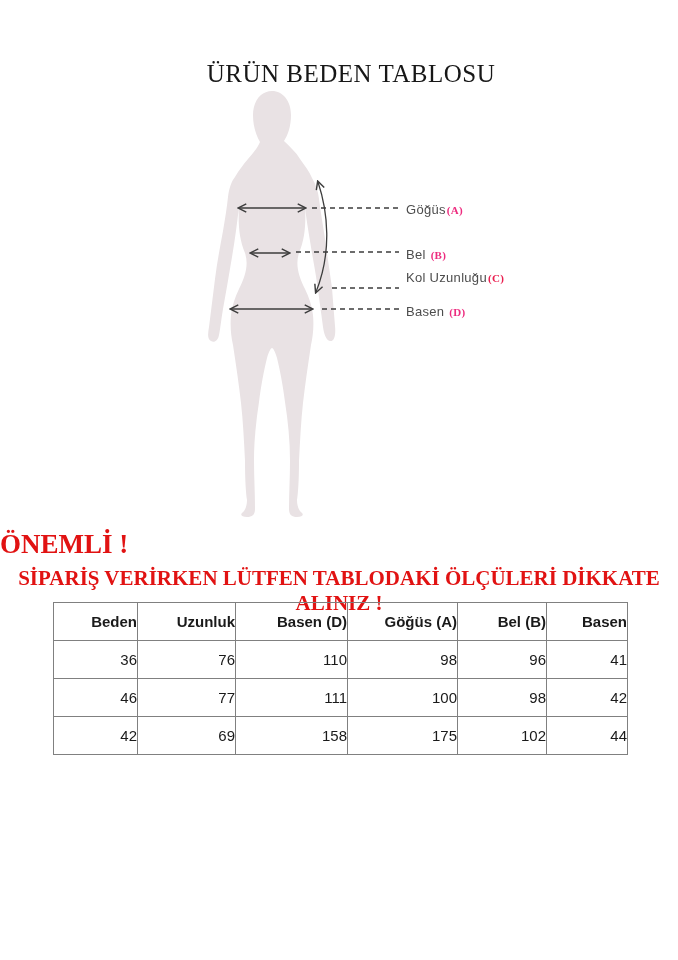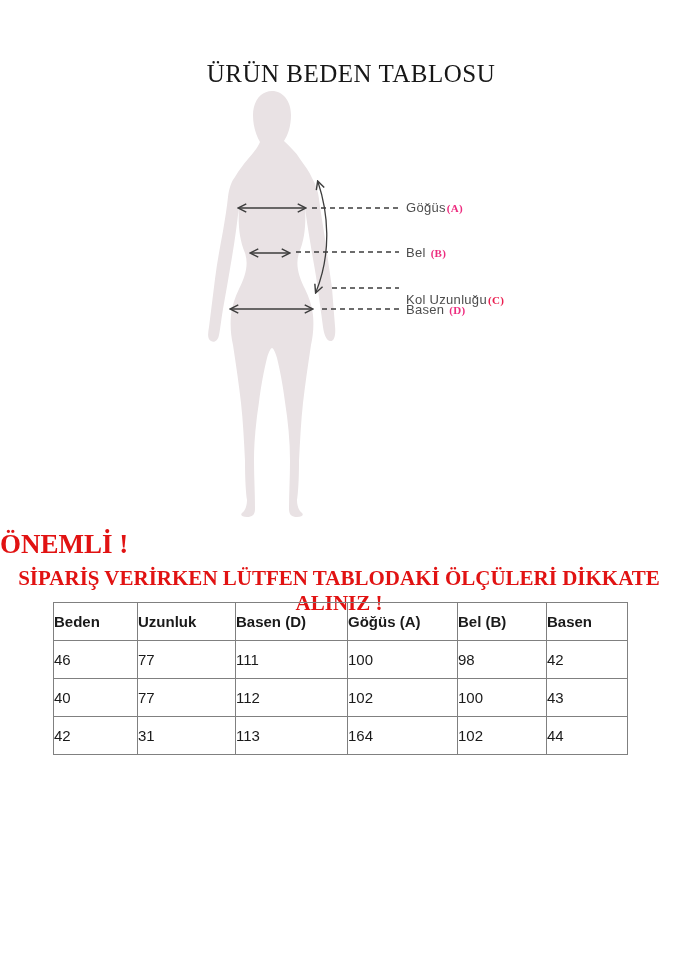--- a/index.html
+++ b/index.html
@@ -8,39 +8,39 @@
     font-family:"Liberation Sans",sans-serif;
   }
   .title{
     position:absolute;top:48px;left:0;width:100%;margin:12px;text-align:center;
     font-family:"Liberation Serif",serif;font-weight:400;font-size:25px;
     color:#171717;letter-spacing:.5px;
   }
   .figure{position:absolute;top:0;left:0;}
   .mlabel{
     position:absolute;left:406px;font-size:13px;color:#4d4d4d;
-    letter-spacing:.3px;white-space:nowrap;line-height:15px;
+    letter-spacing:.3px;white-space:nowrap;line-height:20px;
   }
   .mletter{
     font-family:"Liberation Serif",serif;font-weight:bold;font-size:11px;margin-left:1px;
   }
   .notice-heading{
     position:absolute;top:529px;left:0;width:100%;
     font-family:"Liberation Serif",serif;font-weight:bold;font-size:27px;
   }
   .notice-warning{
     position:absolute;top:566px;left:0;width:100%;text-align:center;
     font-family:"Liberation Serif",serif;font-weight:bold;font-size:21px;
   }
   .size-table{
     position:absolute;top:602px;left:53px;width:573px;
     border-collapse:collapse;table-layout:fixed;
   }
   .size-table th,.size-table td{
-    border:1px solid #808080;height:37px;text-align:left;vertical-align:middle;
+    border:1px solid #808080;height:37px;text-align:right;vertical-align:middle;
     font-size:15px;color:#1a1a1a;padding:0;
   }
   .size-table th{font-weight:bold;}
   .c1{width:84px}.c2{width:98px}.c3{width:112px}.c4{width:110px}.c5{width:89px}.c6{width:81px}
 </style>
 </head>
 <body>
 
 <div class="canvas">
 
@@ -99,21 +99,21 @@
       <line x1="322" y1="309" x2="399" y2="309"></line>
     </g>
   </svg>
 
   <div class="mlabel" style="top:200px">
     <span>Göğüs</span><span class="mletter" style="color: rgb(237, 44, 127);">(A)</span>
   </div>
   <div class="mlabel" style="top:245px">
     <span>Bel</span> <span class="mletter" style="color: rgb(237, 44, 127);">(B)</span>
   </div>
-  <div class="mlabel" style="top:292px">
+  <div class="mlabel" style="top:268px">
     <span>Kol Uzunluğu</span><span class="mletter" style="color: rgb(234, 30, 79);">(C)</span>
   </div>
   <div class="mlabel" style="top:302px">
     <span>Basen</span> <span class="mletter" style="color: rgb(237, 44, 127);">(D)</span>
   </div>
 
   <div class="notice-heading" style="color: rgb(225, 18, 18);">ÖNEMLİ !</div>
   <div class="notice-warning" style="color: rgb(225, 18, 18);">SİPARİŞ VERİRKEN LÜTFEN TABLODAKİ ÖLÇÜLERİ DİKKATE ALINIZ !</div>
 
   <table class="size-table">
@@ -130,39 +130,39 @@
           <th>Beden</th>
           <th>Uzunluk</th>
           <th>Basen (D)</th>
           <th>Göğüs (A)</th>
           <th>Bel (B)</th>
           <th>Basen</th>
         </tr>
     </thead>
     <tbody id="size-body">
         <tr>
+          <td>36</td>
+          <td>76</td>
+          <td>110</td>
+          <td>98</td>
+          <td>96</td>
+          <td>41</td>
+        </tr>
+        <tr>
           <td>46</td>
           <td>77</td>
           <td>111</td>
           <td>100</td>
           <td>98</td>
           <td>42</td>
         </tr>
         <tr>
-          <td>40</td>
-          <td>77</td>
-          <td>112</td>
-          <td>102</td>
-          <td>100</td>
-          <td>43</td>
-        </tr>
-        <tr>
           <td>42</td>
-          <td>31</td>
-          <td>113</td>
-          <td>164</td>
+          <td>69</td>
+          <td>158</td>
+          <td>175</td>
           <td>102</td>
           <td>44</td>
         </tr>
       </tbody>
   </table>
 
 </div>
 
 </body></html>

